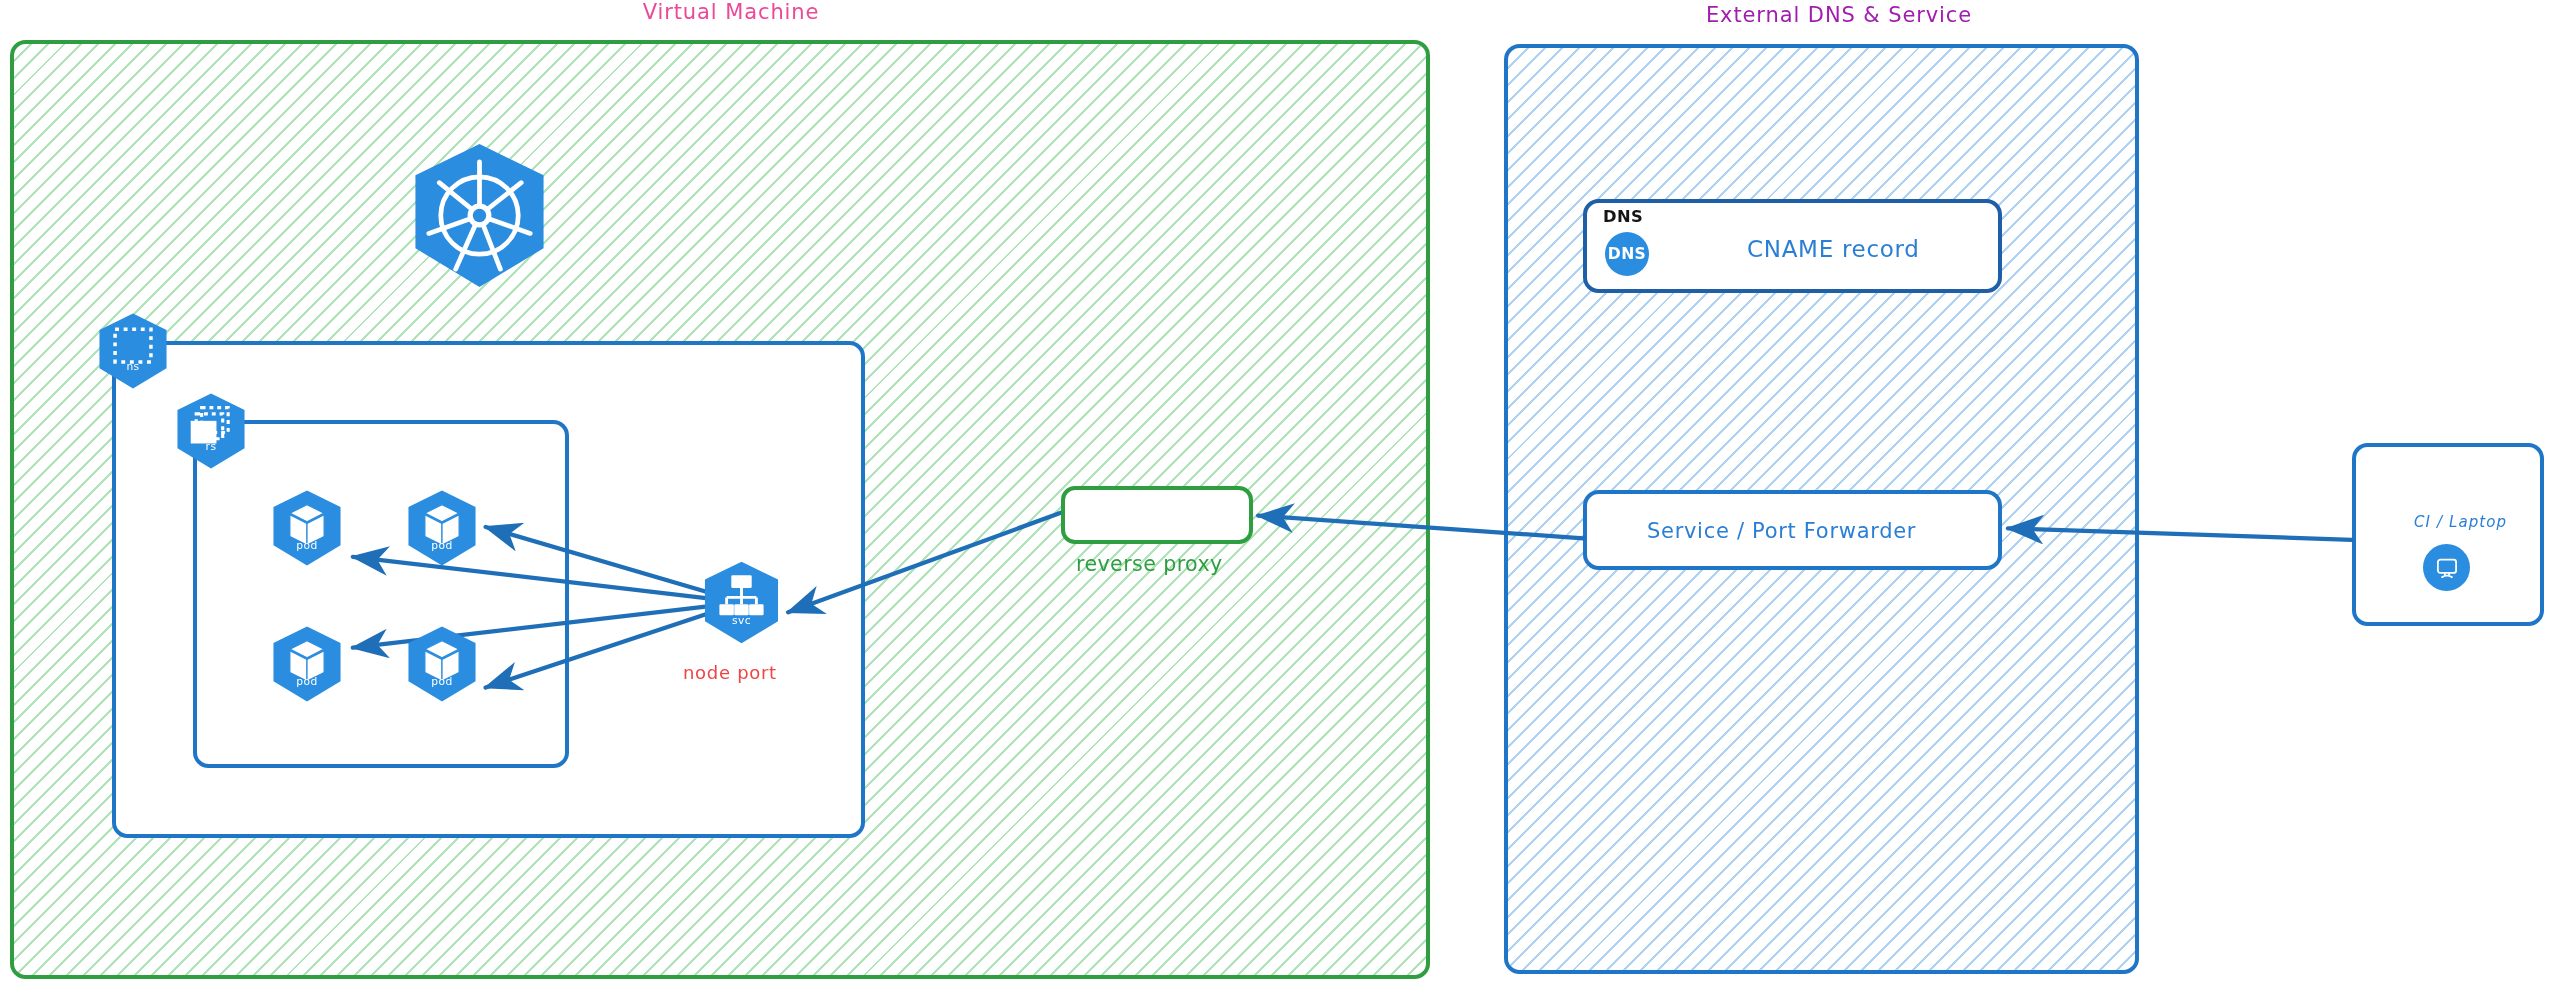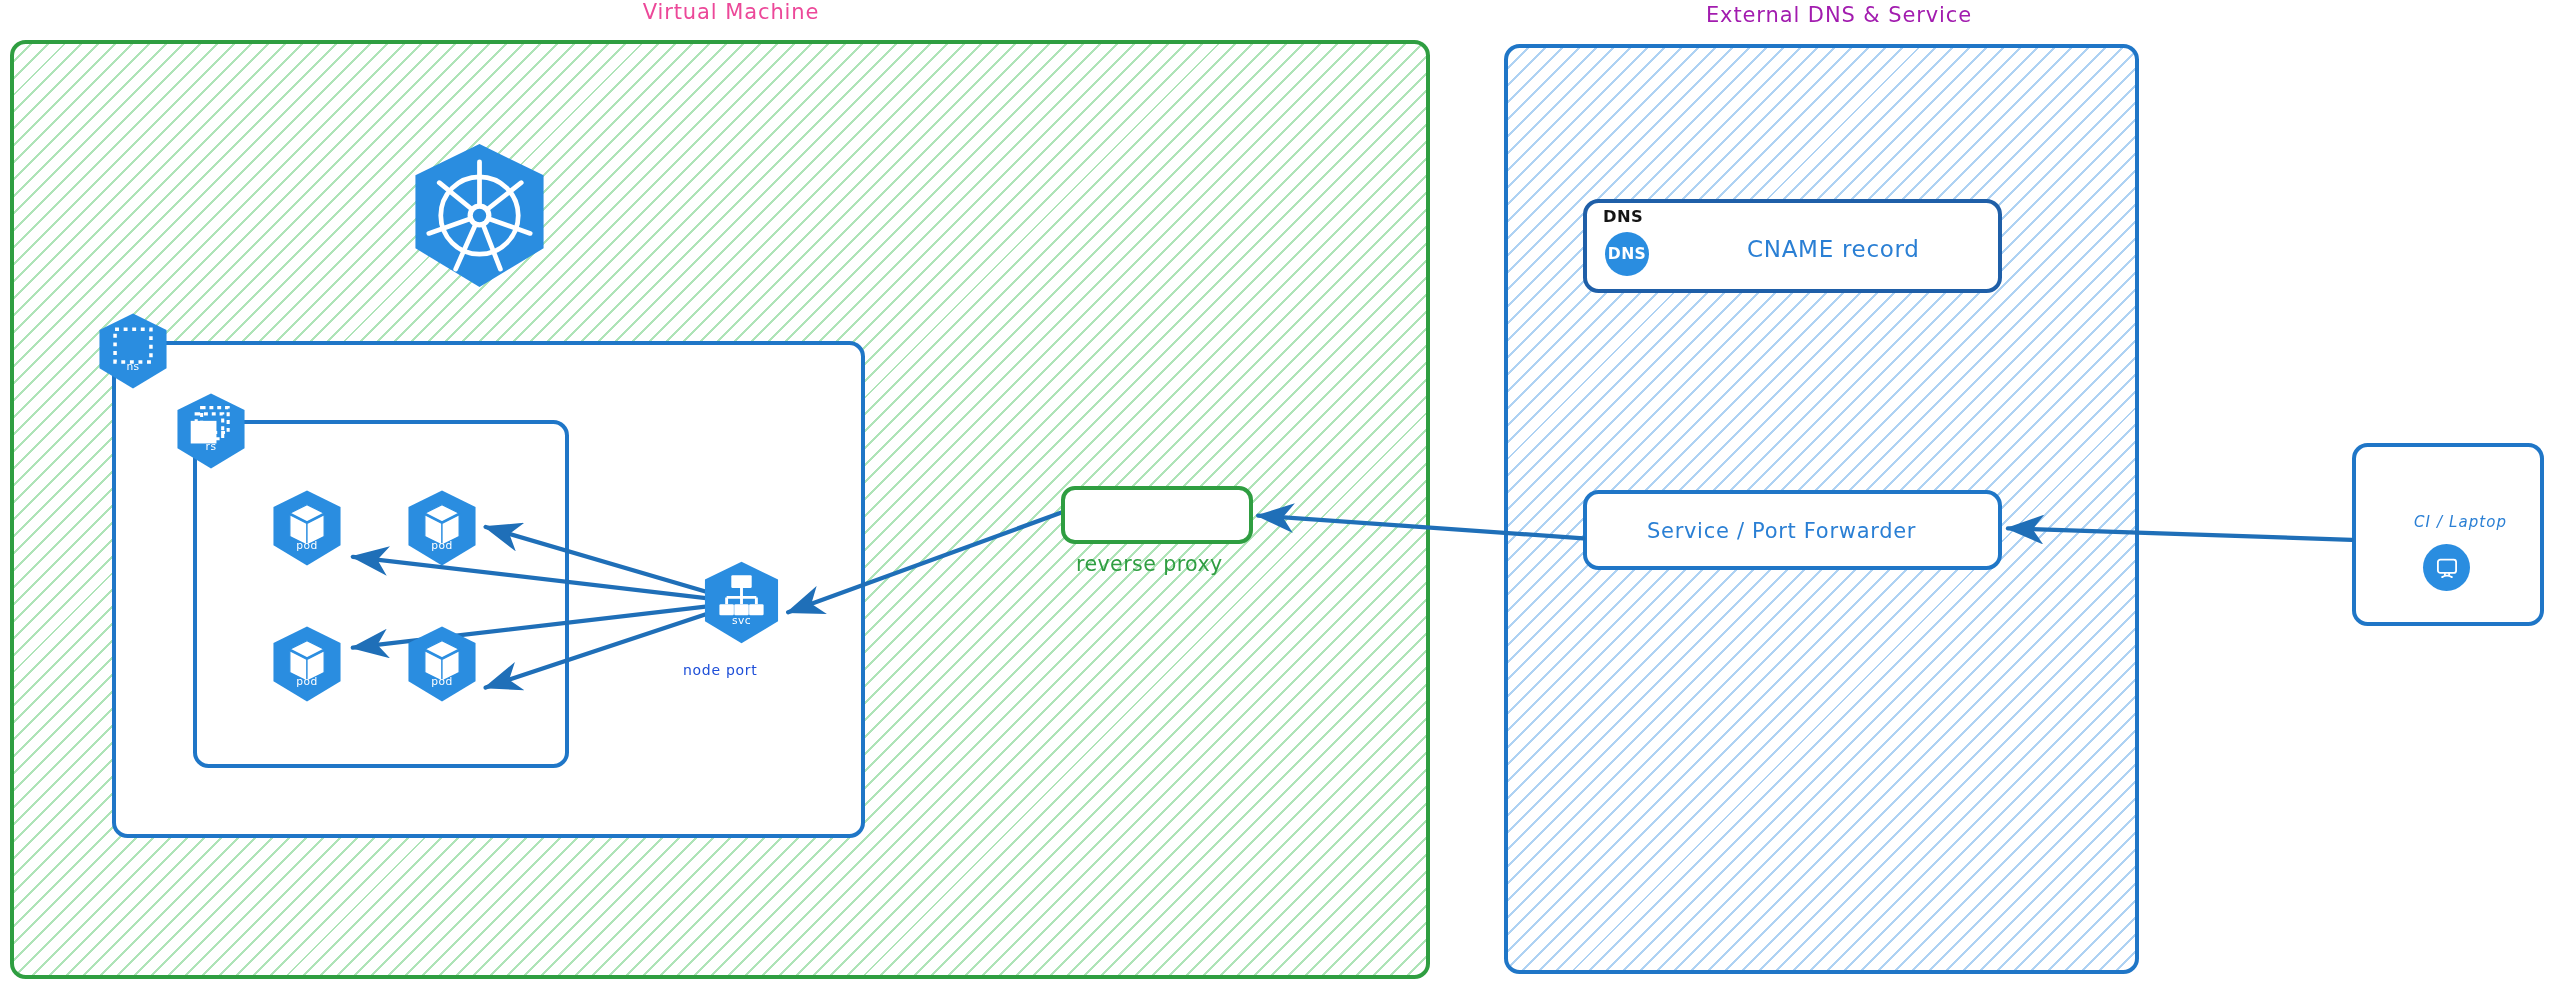--- a/index.html
+++ b/index.html
@@ -106,21 +106,21 @@
   .box-label {
     position: absolute;
     font-family: "DejaVu Sans", sans-serif;
     white-space: nowrap;
   }
   .lbl-cname  { left: 1747px; top: 236px;  font-size: 23px; color: #2a7fd4; letter-spacing: 0.7px; }
   .lbl-dnstag { left: 1603px; top: 207px;  font-size: 16.3px; color: #151515; font-weight: 600; letter-spacing: 0.4px;}
   .lbl-worker { left: 1647px; top: 519px;  font-size: 21px; color: #2a7fd4; letter-spacing: 0.7px; }
   .lbl-ci     { left: 2414px; top: 513px;  font-size: 15px; color: #2a7fd4; letter-spacing: 1.1px; font-style: italic; }
   .lbl-proxy  { left: 1076px; top: 504px;  font-size: 20.6px; color: #2f9e41; letter-spacing: 0.4px; margin-top: 48px; }
-  .lbl-nodeport { left: 683px; top: 662px; font-size: 14px; color: #1d4ed8; letter-spacing: 0.7px; }
+  .lbl-nodeport { left: 683px; top: 662px; font-size: 18px; color: #ef4444; letter-spacing: 0.7px; }
   .badge {
     position: absolute;
   }
   .badge svg { display:block; overflow: visible; }
   .badge-caption {
     position: absolute;
     left: 0; right: 0;
     text-align: center;
     color: #ffffff;
     font-family: "DejaVu Sans", sans-serif;

